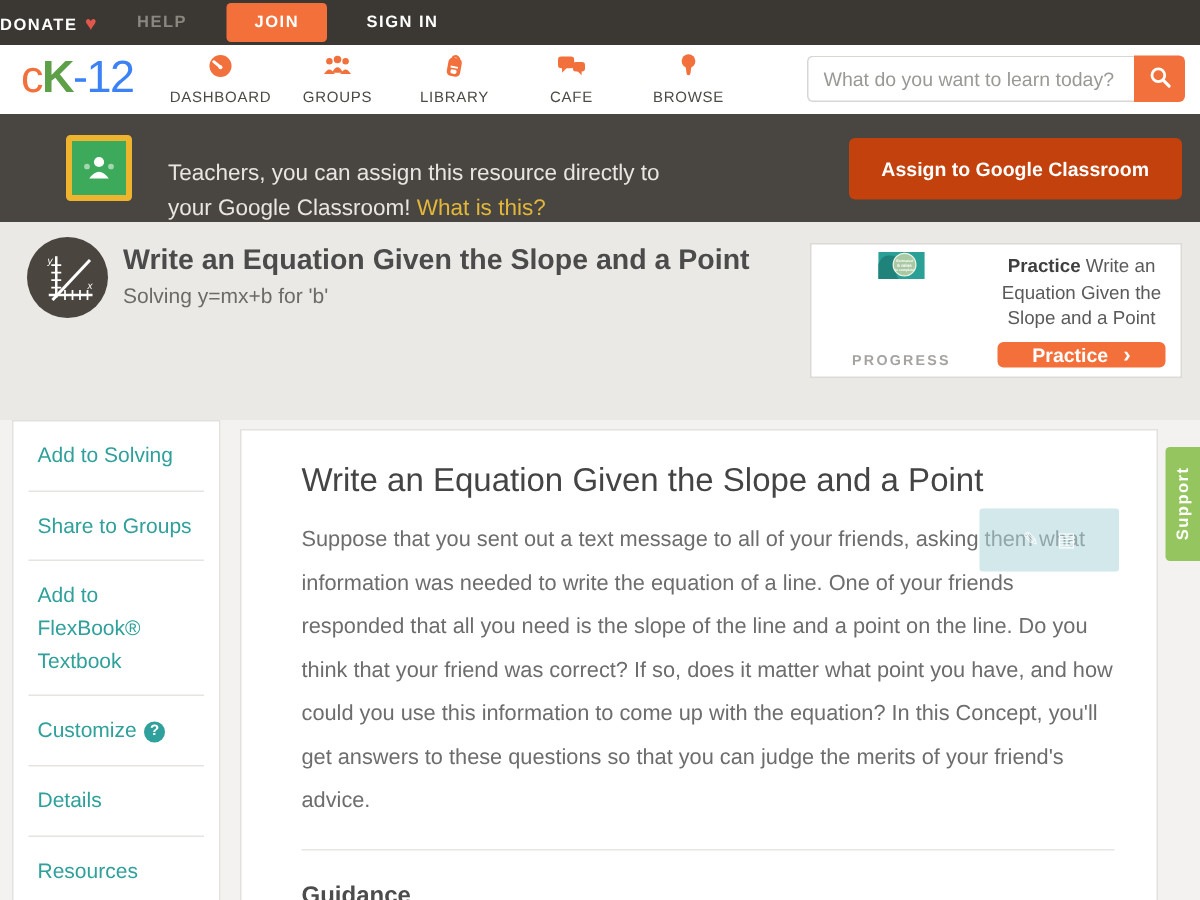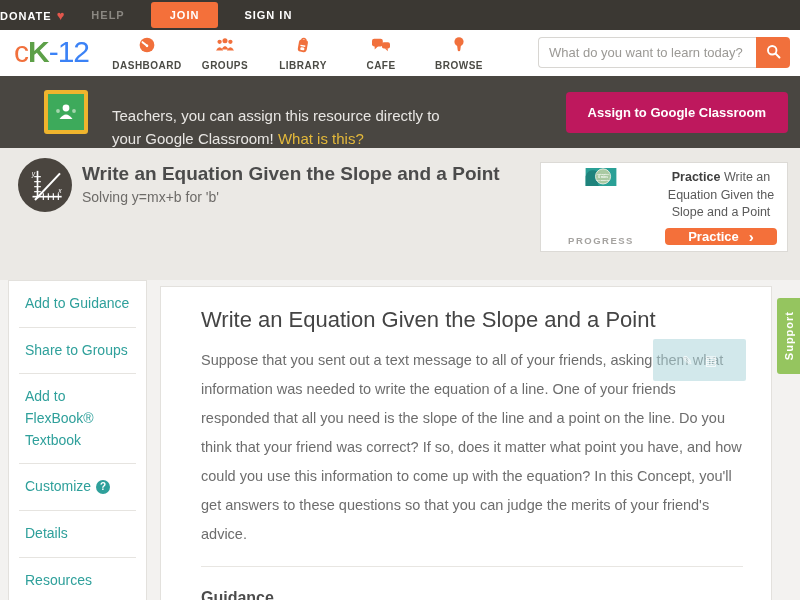--- a/index.html
+++ b/index.html
@@ -15,32 +15,32 @@
   .topbar .join-btn { background:#f4703a; color:#fff; font-size:11px; font-weight:bold; letter-spacing:1px; padding:7px 19px; border-radius:3px; cursor:pointer; }
 
   
   .navbar { height:46px; background:#fff; display:flex; align-items:center; position:relative; }
   .logo { font-size:30px; margin:0 22px 2px 14px; letter-spacing:-1px; cursor:pointer; }
   .logo .lc { color:#f1703c; }
   .logo .lk { color:#5da048; font-weight:bold; }
   .logo .ln { color:#3b82f6; }
   .nav-item { display:flex; flex-direction:column; align-items:center; width:72px; margin-right:6px; cursor:pointer; }
   .nav-item svg { height:18px; }
-  .nav-item .nv-label { font-size:10px; font-weight:bold; color:#4b4b45; letter-spacing:.5px; margin-top:2px; }
+  .nav-item .nv-label { font-size:10px; font-weight:normal; color:#4b4b45; letter-spacing:.5px; margin-top:2px; }
   .search-wrap { position:absolute; right:10px; top:7px; display:flex;padding-left:28px; }
   .search-input { width:218px; height:31px; border:1px solid #d8d6d2; border-right:none; border-radius:4px 0 0 4px; padding:0 10px; font-size:13px; color:#6b6b6b; font-family:"Liberation Sans",sans-serif; outline:none; }
   .search-input::placeholder { color:#9b9995; }
   .search-btn { width:34px; height:31px; background:#f1703c; border:none; border-radius:0 4px 4px 0; display:flex; align-items:center; justify-content:center; cursor:pointer; }
 
   
   .banner { height:72px; background:#494641; display:flex; align-items:center; padding-left:44px; position:relative; }
   .gc-icon { width:44px; height:44px; background:#3daa5b; border:4px solid #efb42d; border-radius:3px; display:flex; align-items:center; justify-content:center; flex:0 0 auto; }
   .banner-text { margin-left:24px; font-size:15px; color:#e8e6e3; line-height:23px;margin-top:30px; }
   .banner-link { color:#e3b83a; cursor:pointer; }
-  .assign-btn { position:absolute; right:12px; top:16px; background:#be185d; color:#fff; font-size:13px; font-weight:bold; padding:13px 22px; border-radius:4px; cursor:pointer; }
+  .assign-btn { position:absolute; right:12px; top:16px; background:#c2410c; color:#fff; font-size:13px; font-weight:bold; padding:13px 22px; border-radius:4px; cursor:pointer; }
 
   
   .header-band { height:132px; background:#ebe9e5; position:relative; }
   .concept-icon { position:absolute; left:18px; top:10px; width:54px; height:54px; background:#4a453f; border-radius:50%; display:flex; align-items:center; justify-content:center; }
   .hb-title { position:absolute; left:82px; top:15px; font-size:19px; font-weight:bold; color:#4b4b4b; }
   .hb-sub { position:absolute; left:82px; top:41px; font-size:14px; color:#6d6b68; }
 
   .practice-card { position:absolute; right:12px; top:14px; width:248px; height:90px; background:#fff; border:1px solid #dcdad6; display:flex; }
   .pc-left { width:120px; padding:5px 6px; display:flex; flex-direction:column; align-items:center;gap:44px; }
   .pc-img { width:106px; height:62px; }
@@ -199,21 +199,21 @@
             <span>Practice</span>
             <span class="chev">›</span>
           </div>
       </div>
     </div>
   </div>
 
   <div class="content">
 
     <div class="sidebar-card">
-      <div class="side-item">Add to Guidance</div>
+      <div class="side-item">Add to Solving</div>
       <div class="side-divider"></div>
       <div class="side-item">Share to Groups</div>
       <div class="side-divider"></div>
       <div class="side-item">Add to FlexBook® Textbook</div>
       <div class="side-divider"></div>
       <div class="side-item"><span>Customize</span><span class="badge-q">?</span></div>
       <div class="side-divider"></div>
       <div class="side-item">Details</div>
       <div class="side-divider"></div>
       <div class="side-item">Resources</div>

